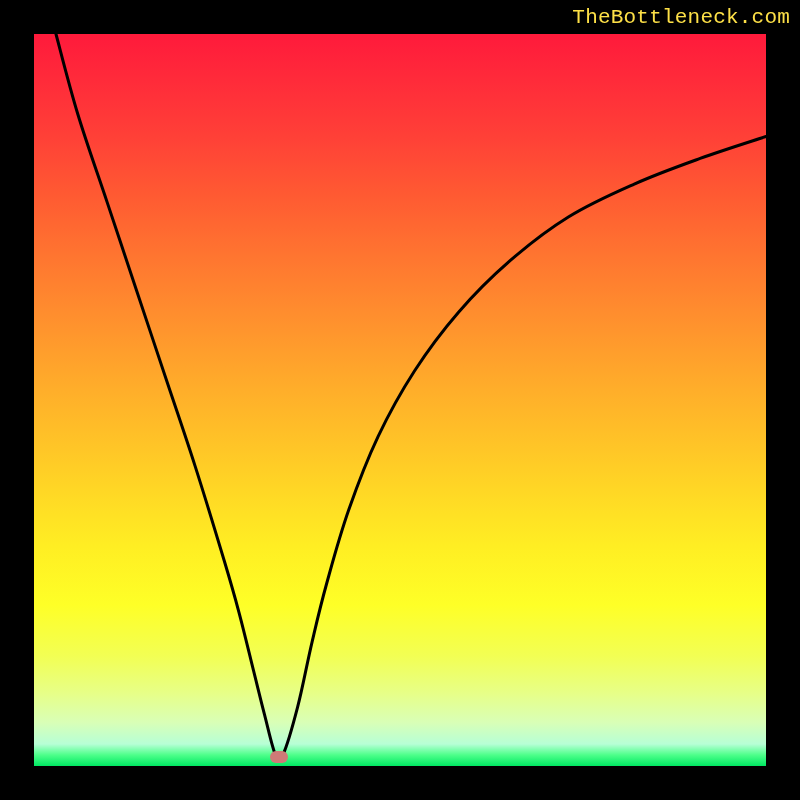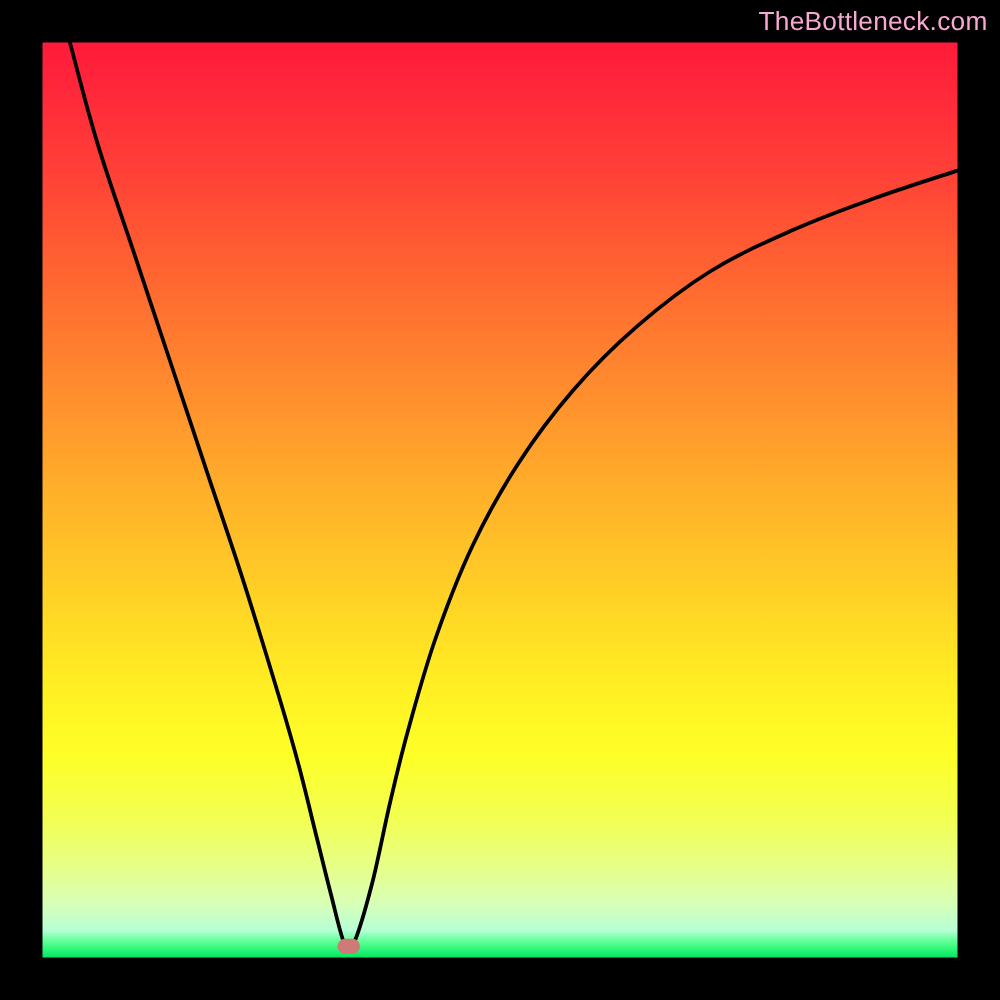--- a/index.html
+++ b/index.html
@@ -41,23 +41,23 @@
       #d9ffb6 94%,
       #b7ffd6 97%,
       #4dff8a 98.5%,
       #00e862 100%
     );
   }
   .watermark {
     position: absolute;
     top: 6px;
     right: 10px;
-    font-family: Liberation Sans, sans-serif;
+    font-family: Liberation Mono, monospace;
     font-size: 21px;
-    color: #f9a8d4;
+    color: #fde047;
     letter-spacing: 0.2px;
     user-select: none;
   }
   svg.curve {
     position: absolute;
     left: 0;
     top: 0;
     width: 732px;
     height: 732px;
     overflow: visible;

